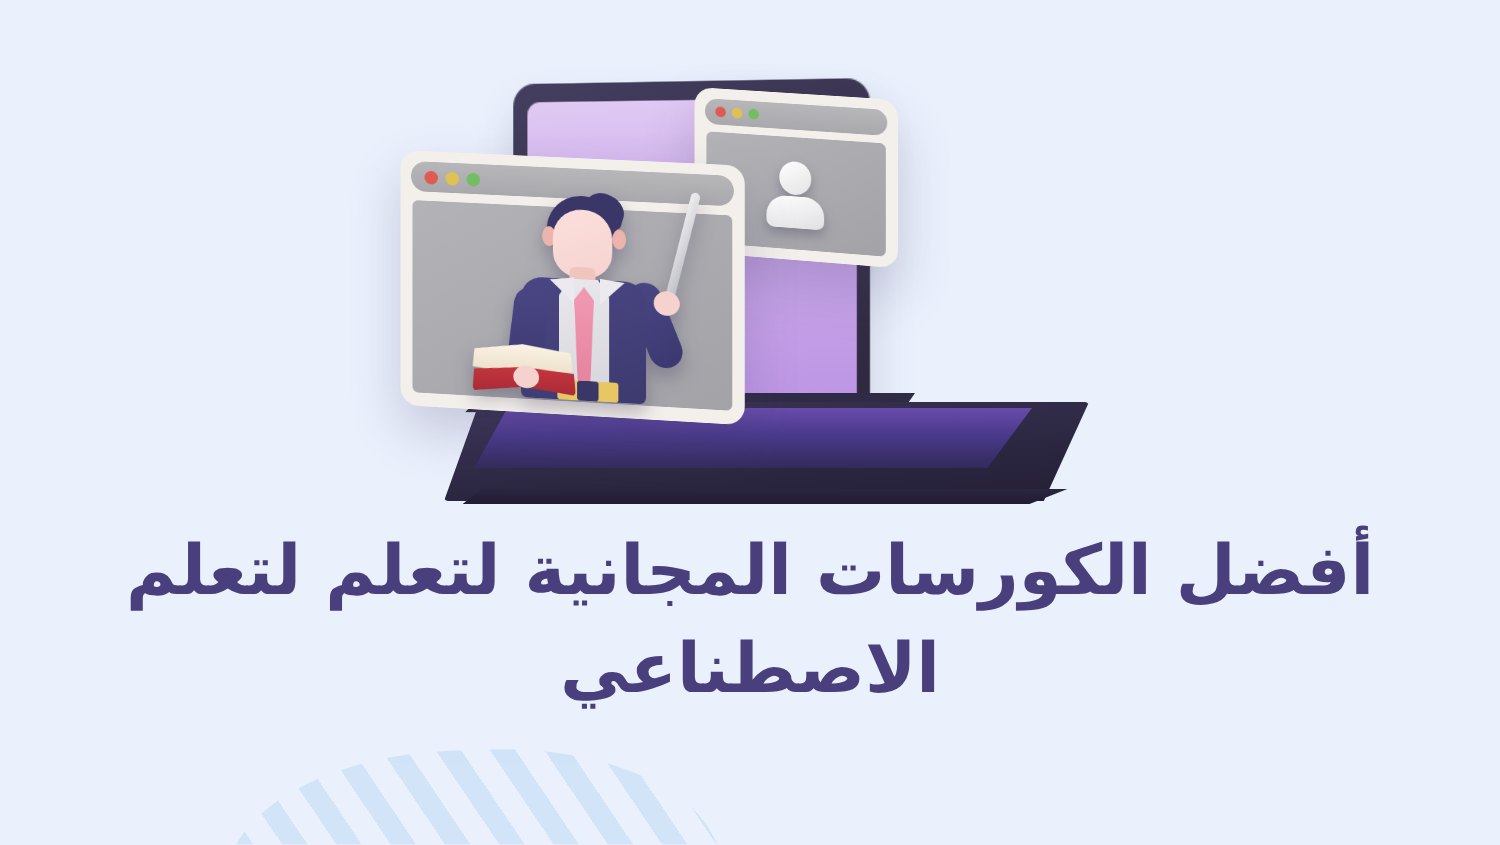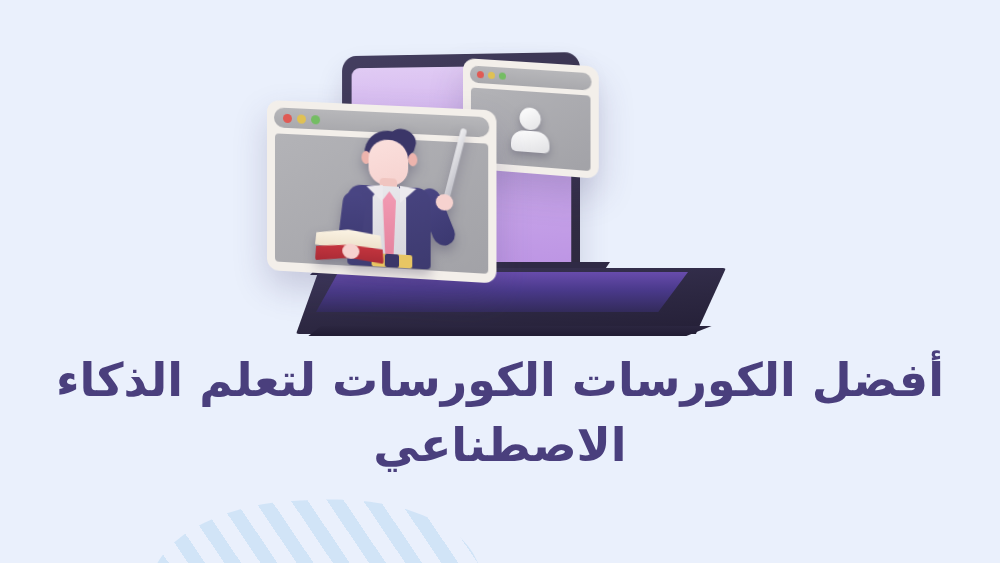--- a/index.html
+++ b/index.html
@@ -395,15 +395,15 @@
             <div class="t-book-cover-r"></div>
           </div>
           <div class="t-hand-l"></div>
           <div class="t-hand-r"></div>
         </div>
       </div>
     </div>
 
   </div>
 
-  <h1 id="headline">أفضل الكورسات الكورسات لتعلم الذكاء الاصطناعي</h1>
+  <h1 id="headline">أفضل الكورسات المجانية لتعلم لتعلم الاصطناعي</h1>
 
 </div>
 
 </body></html>

